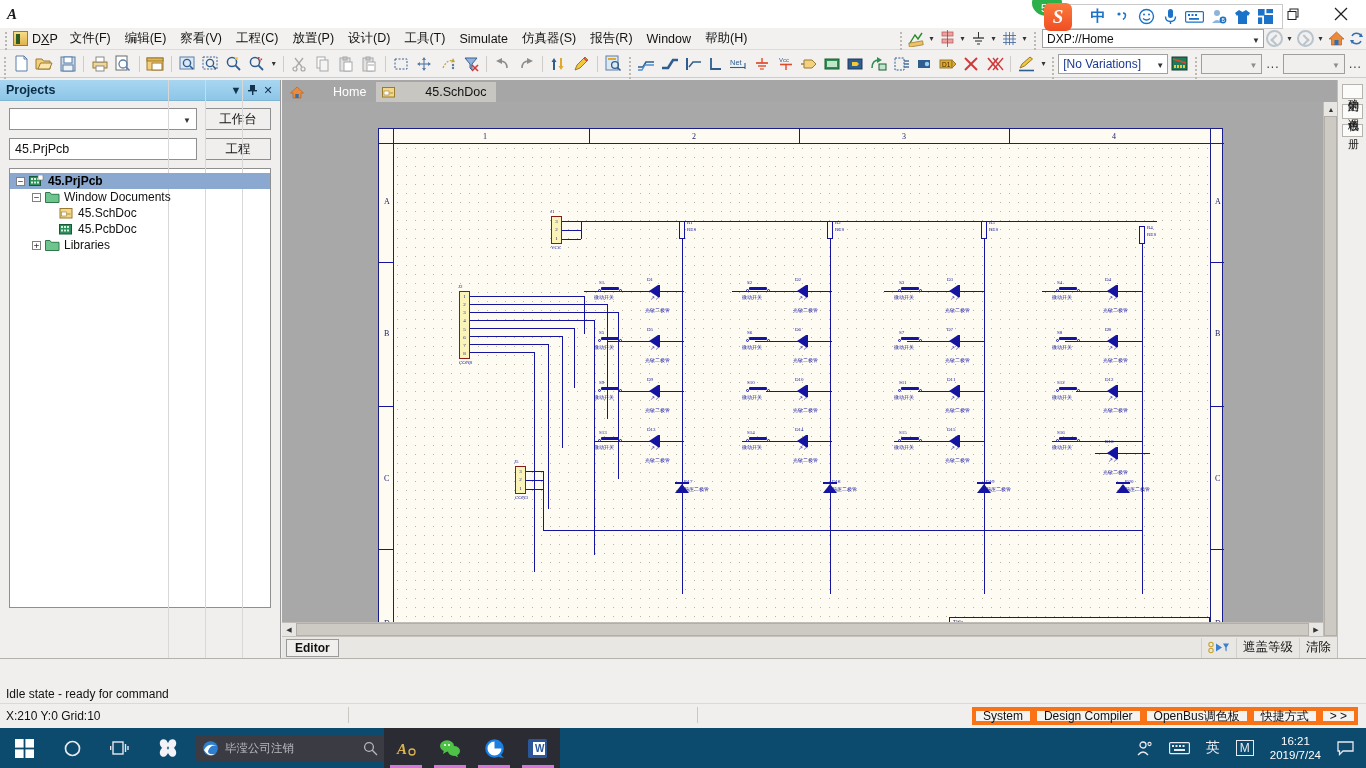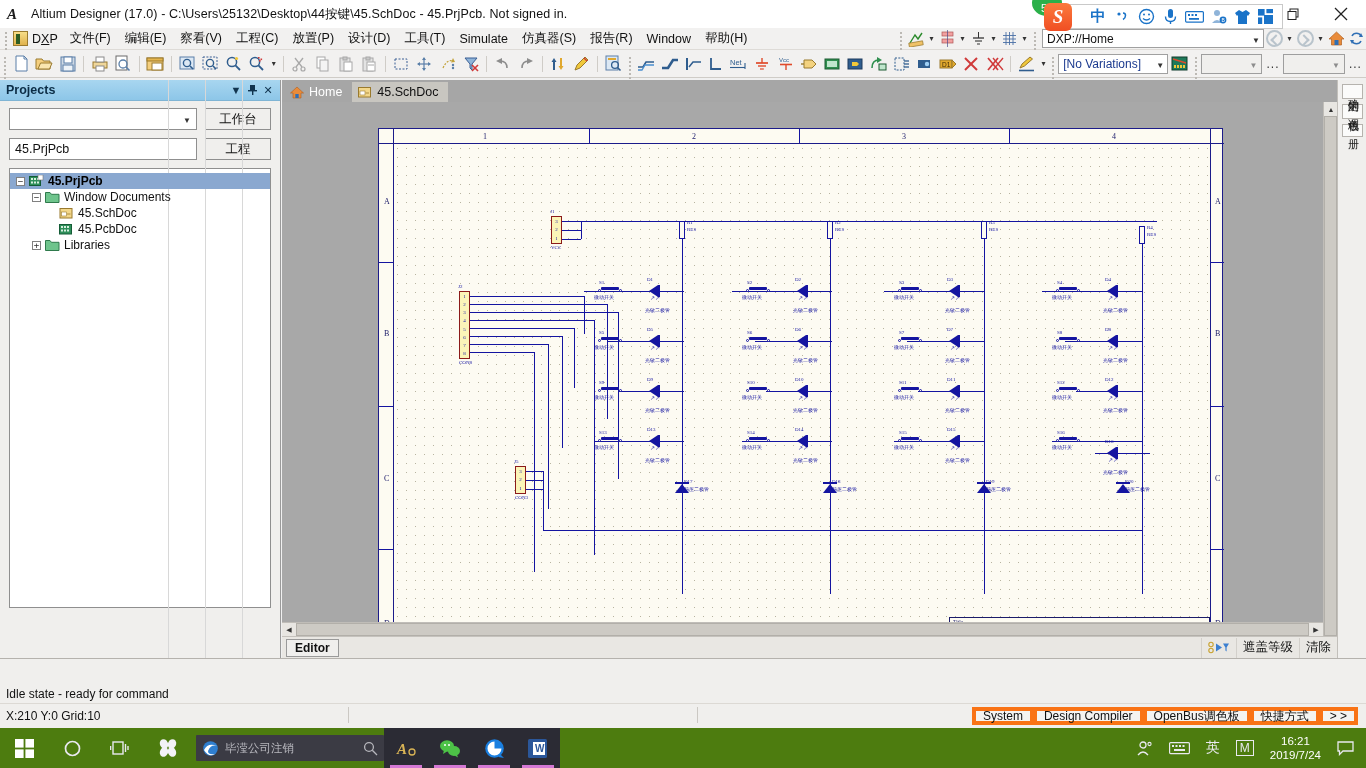--- a/index.html
+++ b/index.html
@@ -157,21 +157,21 @@
   }
   .tico { width: 15px; height: 13px; margin-right: 4px; flex: none; }
   .tlabel { font-size: 12px; color: #111; white-space: nowrap; }
   .tree-col { position: absolute; top: 0; bottom: 0; width: 1px; background: #d8d8d8; }
 
   
   .editor-area { position: absolute; left: 282px; top: 80px; width: 1055px; height: 578px; background: #aeaeae; }
   .doctabs { height: 22px; background: #a6a6a6; display: flex; align-items: flex-end; padding-left: 2px; }
   .dtab {
     height: 20px; display: flex; align-items: center; padding: 0 9px 0 6px; font-size: 12.5px;
-    color: #fff; margin-right: 1px;
+    color: #fff; margin-right: 1px; gap: 24px;
   }
   .dtab.active { background: #c8c6c0; color: #111; }
   .dtab .ti { width: 14px; height: 13px; margin-right: 5px; flex: none; }
 
   .canvas-wrap { position: absolute; left: 0; top: 22px; width: 1055px; height: 534px; background: #a8a8a8; overflow: hidden; }
   .sheet {
     position: absolute; left: 96px; top: 26px; width: 845px; height: 545px;
     background: #fdfbf2; border: 1px solid #1b1b8a;
   }
   .zone-lbl {
@@ -245,21 +245,21 @@
   .sb-line2 { position: absolute; left: 6px; top: 50px; font-size: 12px; color: #111; }
   .sb-div { position: absolute; left: 0; top: 44px; width: 1366px; height: 1px; background: #dcd9d4; }
   .sb-vdiv { position: absolute; top: 48px; width: 1px; height: 16px; background: #cbc8c3; }
   .sb-panels { position: absolute; right: 8px; top: 48px; display: flex; }
   .sb-panel {
     height: 18px; padding: 0 7px; border: 4px solid #f97316; background: #f4f3f1;
     display: flex; align-items: center; font-size: 12px; color: #111; margin-left: -1px;
   }
 
   
-  .taskbar { position: absolute; left: 0; top: 728px; width: 1366px; height: 40px; background: #4d7c0f; display: flex; align-items: center; }
+  .taskbar { position: absolute; left: 0; top: 728px; width: 1366px; height: 40px; background: #0c4a6e; display: flex; align-items: center; }
   .tb-item { width: 48px; height: 40px; display: flex; align-items: center; justify-content: center; }
   .tb-search {
     width: 188px; height: 26px; background: #3b3b44; margin-left: 4px;
     display: flex; align-items: center; padding: 0 6px; border-radius: 1px;
   }
   .tb-search .ph { flex: 1; font-size: 11.5px; color: #b7b7bd; margin-left: 6px; font-family: "DejaVu Sans", sans-serif; }
   .tb-app { width: 44px; height: 40px; display: flex; align-items: center; justify-content: center; position: relative; background: #2b2b34; }
   .tb-app .ul { position: absolute; left: 6px; right: 6px; bottom: 0; height: 3px; background: #d478d4; }
   .tray { margin-left: auto; display: flex; align-items: center; height: 40px; padding-right: 4px; }
   .tray-item { padding: 0 8px; height: 40px; display: flex; align-items: center; justify-content: center; color: #e9e9ef; font-size: 13px; }
@@ -283,21 +283,20 @@
     justify-content: center; padding-bottom: 2px; z-index: 41; border: 2px solid #fff;
   }
 </style>
 </head>
 <body>
 
 <div id="app">
 
   <div class="titlebar">
     <div class="title-icon"><span class="ai">A</span></div>
-    <div class="title-text">Altium Designer (17.0) - C:\Users\25132\Desktop\44按键\45.SchDoc - 45.PrjPcb. Not signed in.</div>
     <div class="win-buttons">
       <div class="win-btn">
         <svg width="13" height="13" viewBox="0 0 13 13">
             <rect x="3" y="1" width="8" height="8" fill="none" stroke="#222"></rect>
             <rect x="1" y="3.5" width="8" height="8" fill="#fff" stroke="#222"></rect>
           </svg>
       </div>
       <div class="win-btn">
         <svg width="14" height="14" viewBox="0 0 14 14">
             <line x1="1" y1="1" x2="13" y2="13" stroke="#222" stroke-width="1.3"></line>

